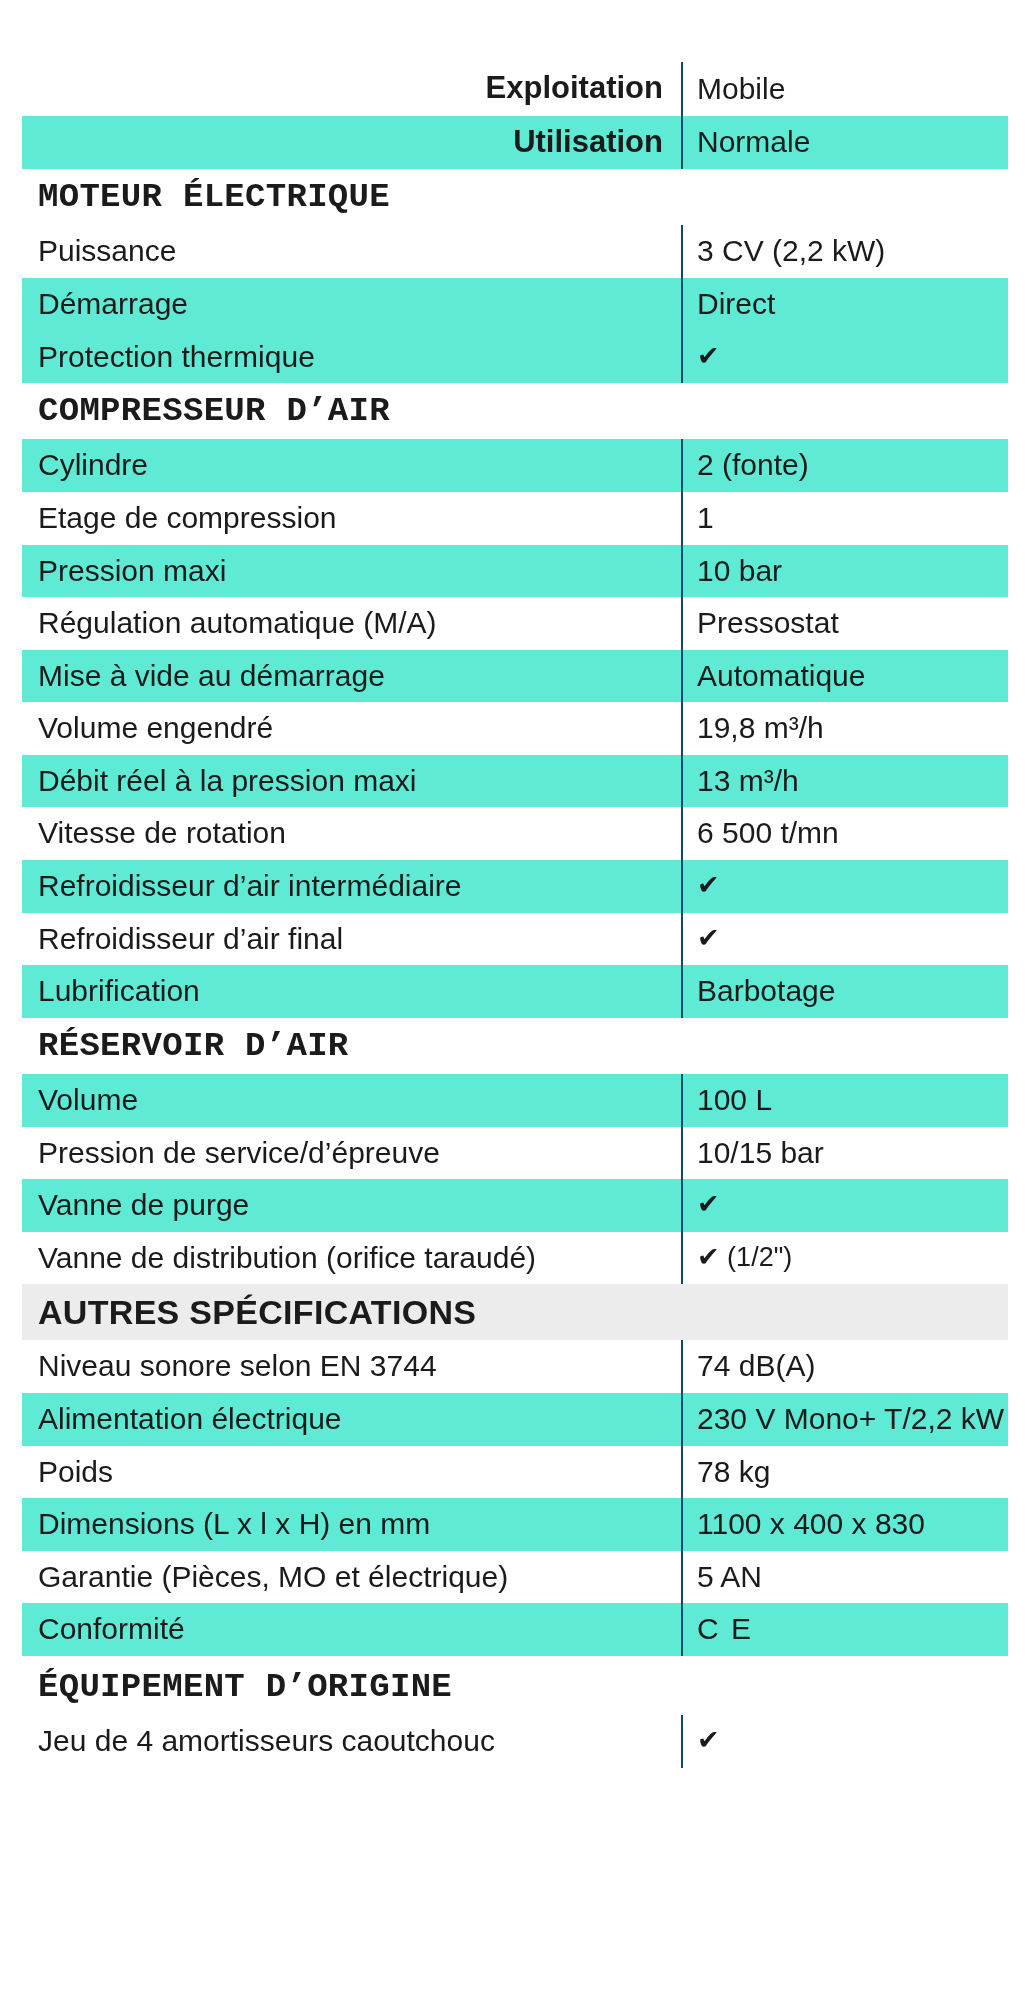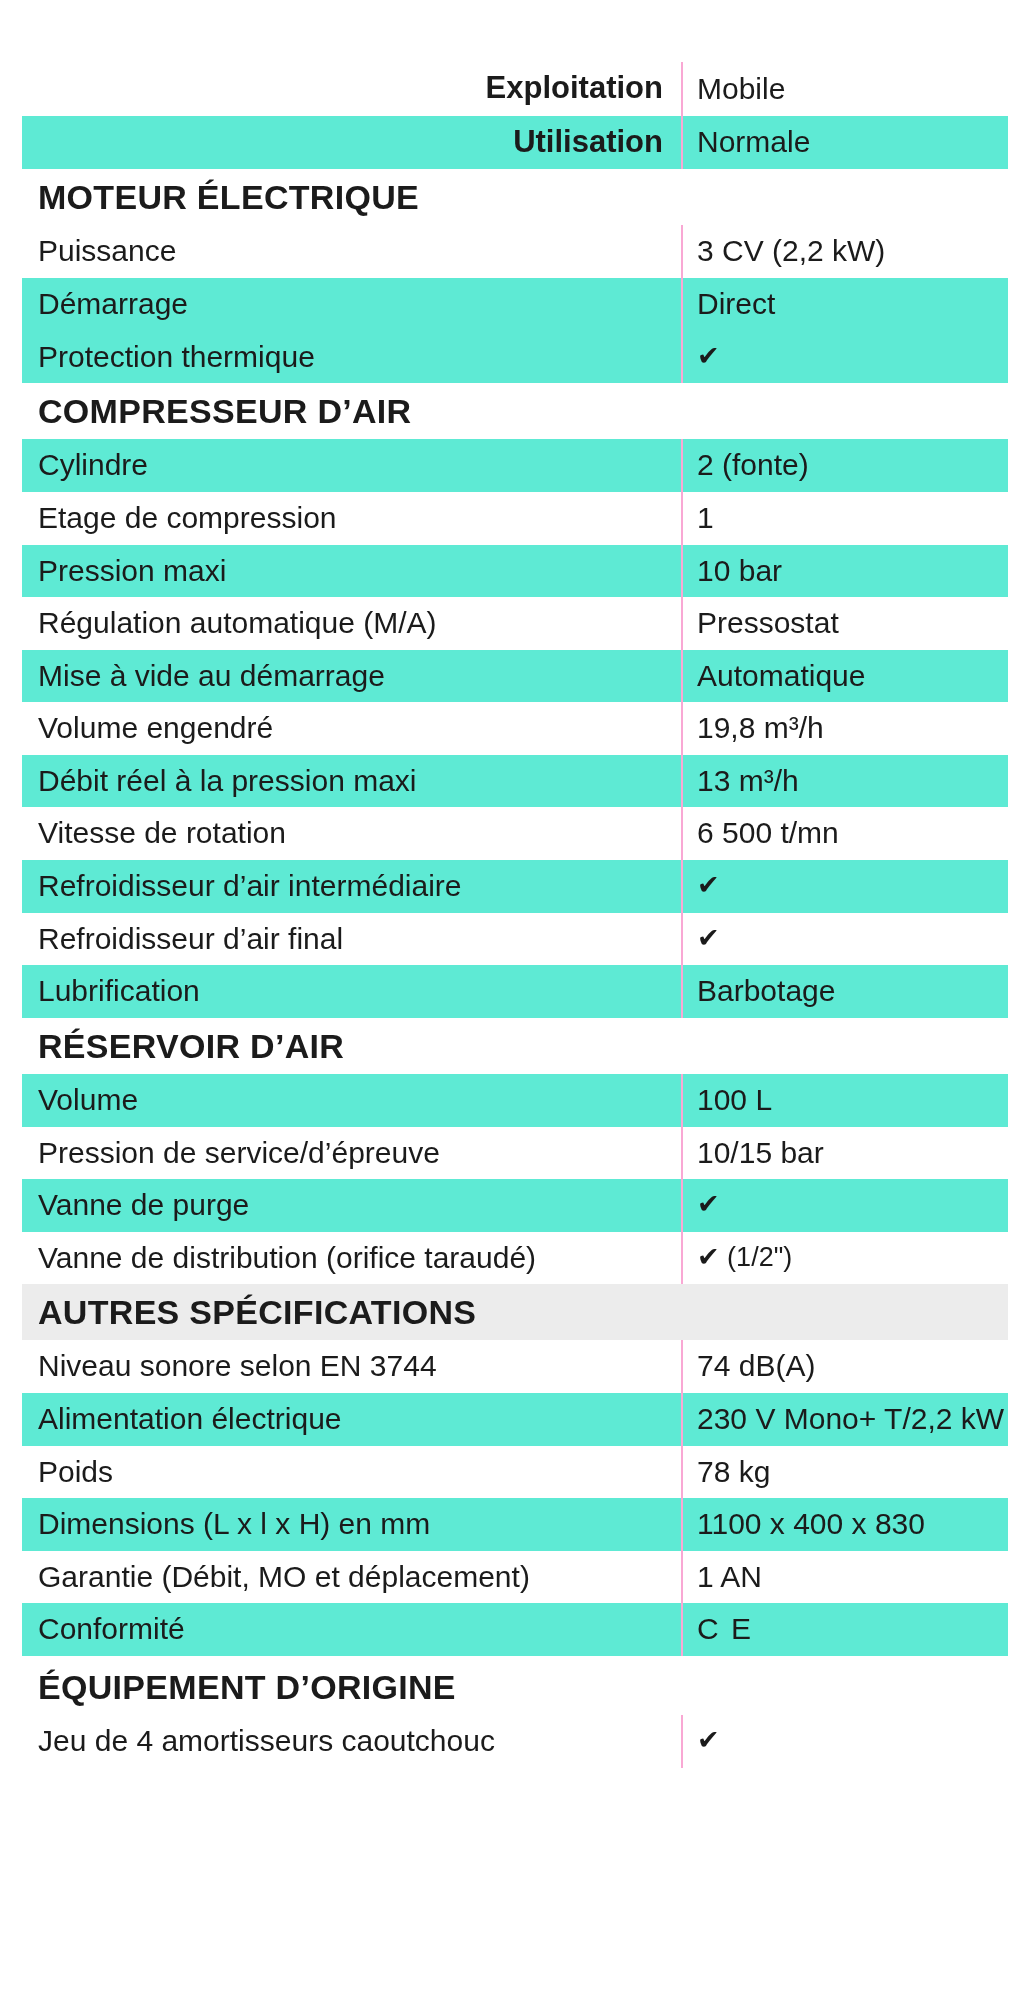--- a/index.html
+++ b/index.html
@@ -38,21 +38,21 @@
     line-height: 1.12;
   }
 
   .lbl {
     padding: 9px 16px 10px 16px;
     white-space: nowrap;
     overflow: hidden;
   }
   .val {
     padding: 9px 10px 10px 14px;
-    border-left: 2px solid #f9a8d4;
+    border-left: 2px solid #0c4a6e;
     white-space: nowrap;
     overflow: hidden;
   }
 
   
   tr.shade .lbl, tr.shade .val { background: #5eead4; }
   tr.plain .lbl, tr.plain .val { background: #ffffff; }
 
   
   tr.head-row td { background: transparent; }
@@ -76,21 +76,21 @@
   }
 
   
   .section td {
     font-size: 34px;
     font-weight: bold;
     letter-spacing: 0.3px;
     padding: 9px 16px 9px 16px;
     background: #ececec;
   }
-  .section.white td { background: #ffffff; }
+  .section.white td { background: #ffffff; font-family: Liberation Mono, monospace; }
 
   
   tr.sep td { padding: 0; height: 3px; background: #ffffff; }
 
   .check {
     font-size: 27px;
     line-height: 1;
   }
   .ce {
     font-size: 30px;
@@ -221,22 +221,22 @@
       </tr>
       <tr class="plain">
         <td class="lbl">Poids</td>
         <td class="val">78 kg</td>
       </tr>
       <tr class="shade">
         <td class="lbl">Dimensions (L x l x H) en mm</td>
         <td class="val">1100 x 400 x 830</td>
       </tr>
       <tr class="plain">
-        <td class="lbl">Garantie (Débit, MO et déplacement)</td>
-        <td class="val">1 AN</td>
+        <td class="lbl">Garantie (Pièces, MO et électrique)</td>
+        <td class="val">5 AN</td>
       </tr>
       <tr class="shade">
         <td class="lbl">Conformité</td>
         <td class="val ce">C E</td>
       </tr>
 
       <tr class="sep">
           <td colspan="2" class="gap"></td>
         </tr>
 

